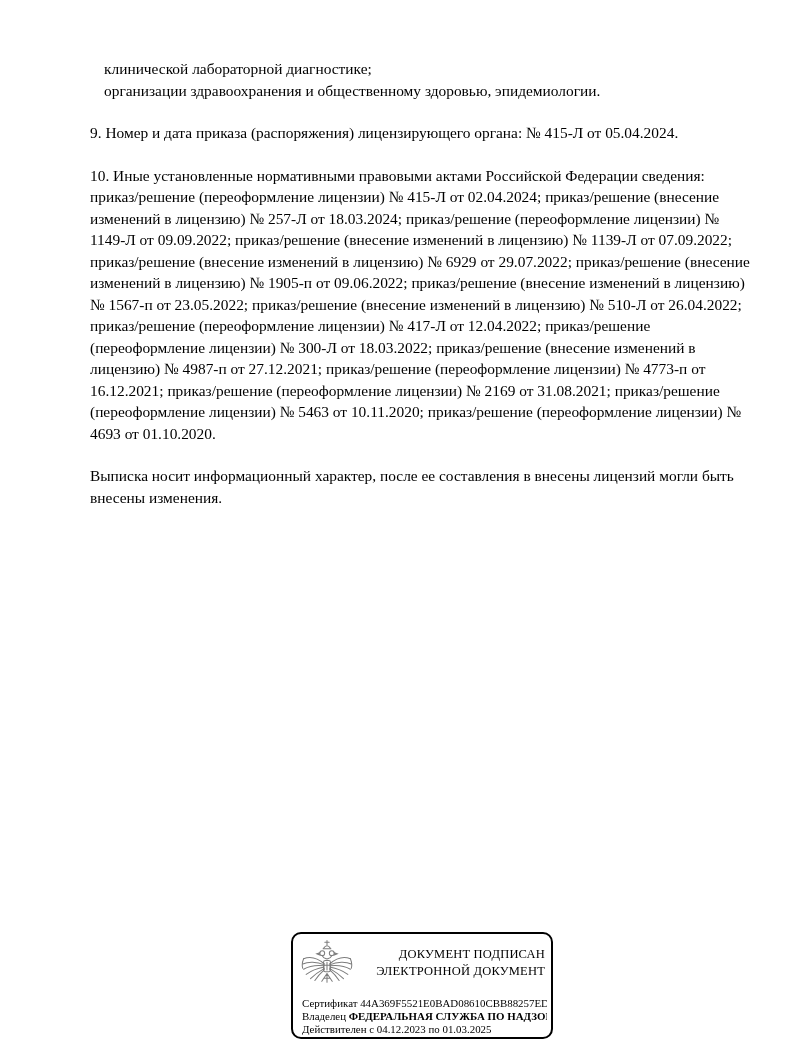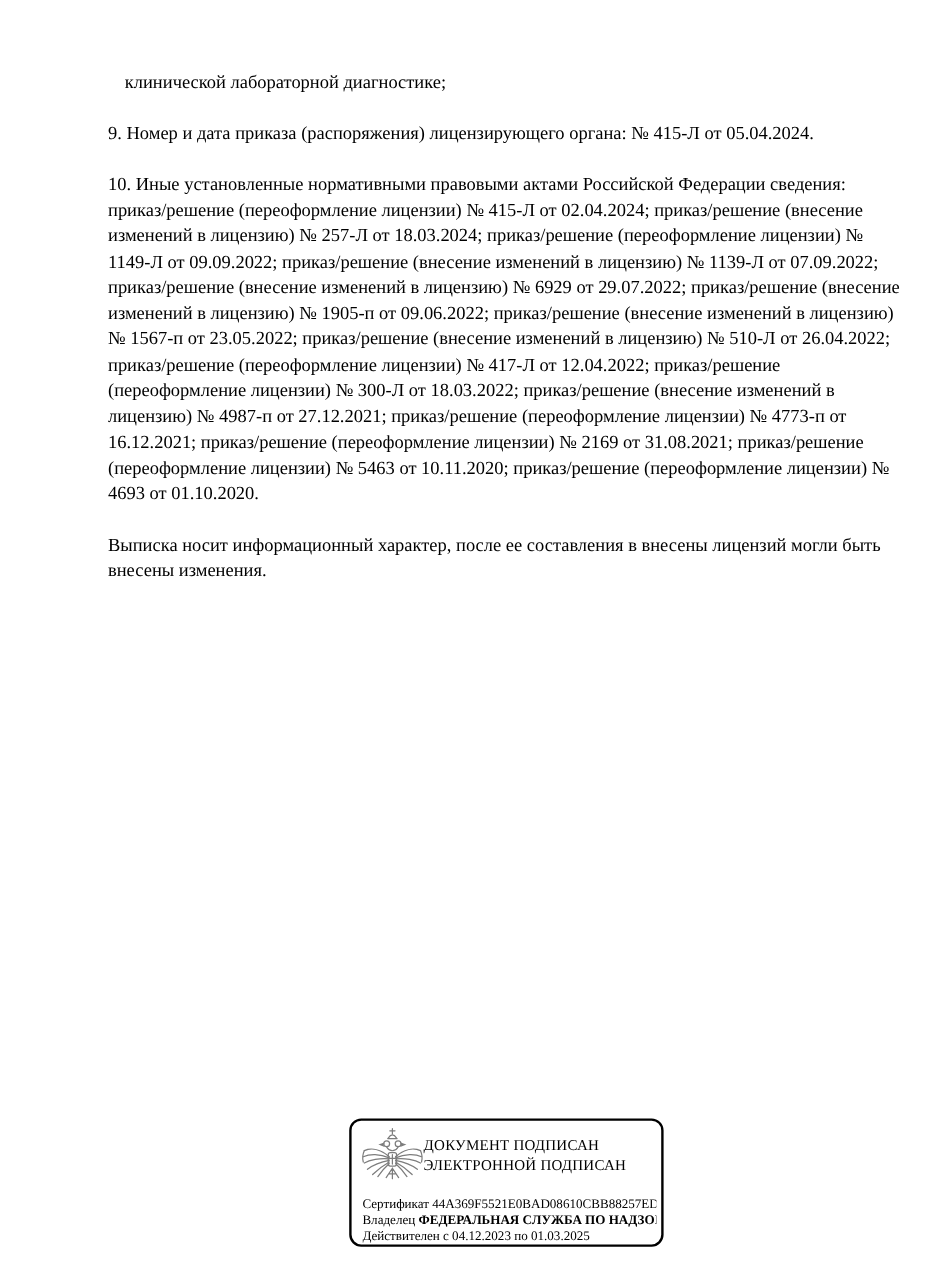--- a/index.html
+++ b/index.html
@@ -41,21 +41,21 @@
     background: #ffffff;
   }
   .stamp-top {
     display: flex;
     align-items: flex-start;
     padding: 4px 6px 0 8px;
   }
   .stamp-emblem { flex: 0 0 auto; }
   .stamp-title {
     flex: 1 1 auto;
-    text-align: left;
+    text-align: right;
     margin-top: 8px;
     font-size: 12.5px;
     line-height: 16.5px;
     letter-spacing: 0.2px;
     white-space: nowrap;
   }
   .stamp-info {
     padding: 3px 4px 0 9px;
     font-size: 10.9px;
     line-height: 13.2px;
@@ -66,20 +66,21 @@
 </style>
 </head>
 <body>
 
 <div class="page">
 
   <div class="body-text">
 
     <div class="para">
       <div class="cont-line">клинической лабораторной диагностике;</div>
+      <div class="cont-line">организации здравоохранения и общественному здоровью, эпидемиологии.</div>
     </div>
 
     <p class="para">9. Номер и дата приказа (распоряжения) лицензирующего органа: № 415-Л от 05.04.2024.</p>
 
     <p class="para">10. Иные установленные нормативными правовыми актами Российской Федерации сведения: приказ/решение (переоформление лицензии) № 415-Л от 02.04.2024; приказ/решение (внесение изменений в лицензию) № 257-Л от 18.03.2024; приказ/решение (переоформление лицензии) № 1149-Л от 09.09.2022; приказ/решение (внесение изменений в лицензию) № 1139-Л от 07.09.2022; приказ/решение (внесение изменений в лицензию) № 6929 от 29.07.2022; приказ/решение (внесение изменений в лицензию) № 1905-п от 09.06.2022; приказ/решение (внесение изменений в лицензию) № 1567-п от 23.05.2022; приказ/решение (внесение изменений в лицензию) № 510-Л от 26.04.2022; приказ/решение (переоформление лицензии) № 417-Л от 12.04.2022; приказ/решение (переоформление лицензии) № 300-Л от 18.03.2022; приказ/решение (внесение изменений в лицензию) № 4987-п от 27.12.2021; приказ/решение (переоформление лицензии) № 4773-п от 16.12.2021; приказ/решение (переоформление лицензии) № 2169 от 31.08.2021; приказ/решение (переоформление лицензии) № 5463 от 10.11.2020; приказ/решение (переоформление лицензии) № 4693 от 01.10.2020.</p>
 
     <p class="para">Выписка носит информационный характер, после ее составления в внесены лицензий могли быть внесены изменения.</p>
 
   </div>
 
@@ -115,21 +116,21 @@
           <path d="M57 23 Q59.5 29 58 34"></path>
 
           <rect x="26" y="25" width="8" height="13" rx="2"></rect>
           <path d="M30 27 v9 M27 30.5 h6"></path>
 
           <path d="M30 40 l-6 9 M30 40 v10 M30 40 l6 9 M26.5 45.5 h7"></path>
         </svg>
       </span>
       <div class="stamp-title">
         <div>ДОКУМЕНТ ПОДПИСАН</div>
-        <div>ЭЛЕКТРОННОЙ ПОДПИСАН</div>
+        <div>ЭЛЕКТРОННОЙ ДОКУМЕНТ</div>
       </div>
     </div>
     <div class="stamp-info">
       <div class="stamp-info-line">
         <span class="stamp-label">Сертификат</span><span>44A369F5521E0BAD08610CBB88257ED3</span>
       </div>
       <div class="stamp-info-line">
         <span class="stamp-label">Владелец</span><span class="owner-value">ФЕДЕРАЛЬНАЯ СЛУЖБА ПО НАДЗОРУ В СФ</span>
       </div>
       <div class="stamp-info-line">Действителен с 04.12.2023 по 01.03.2025</div>

